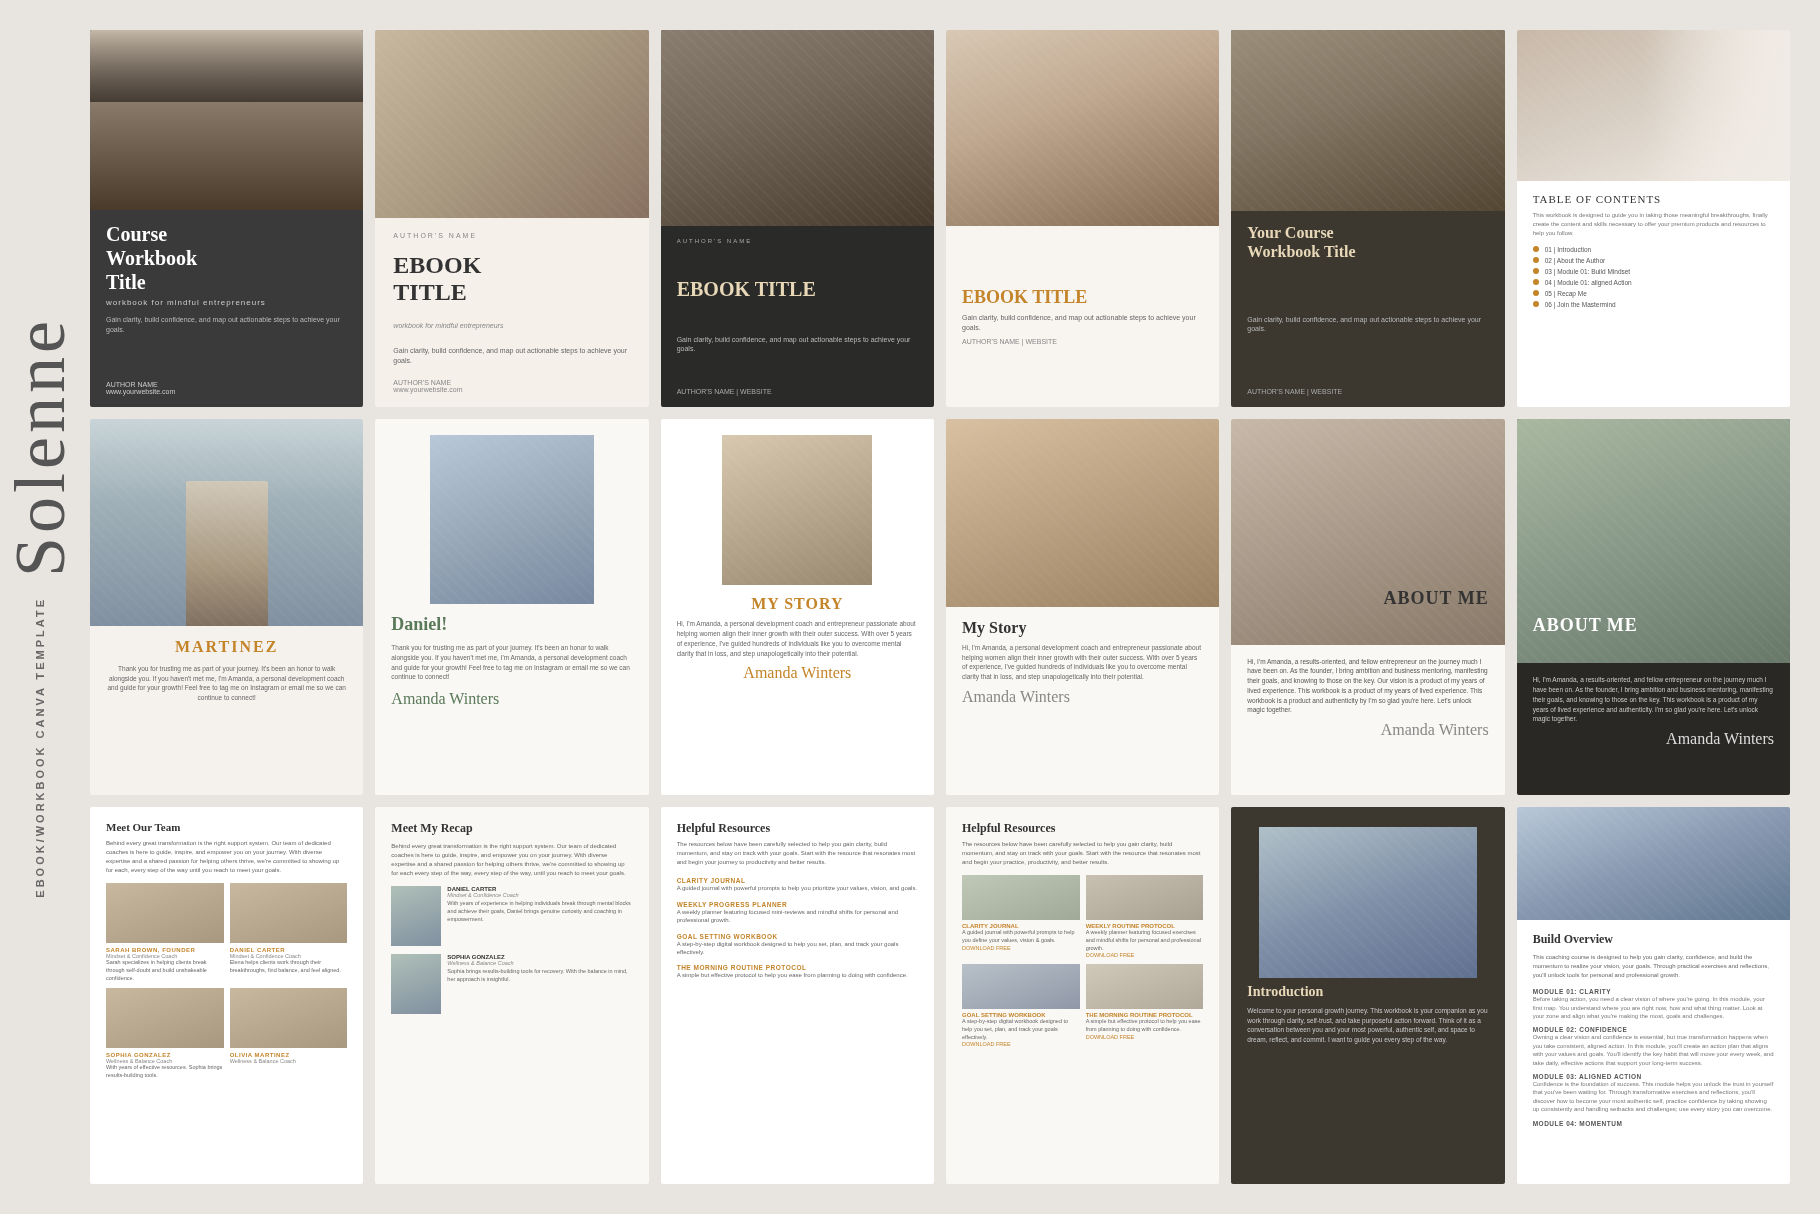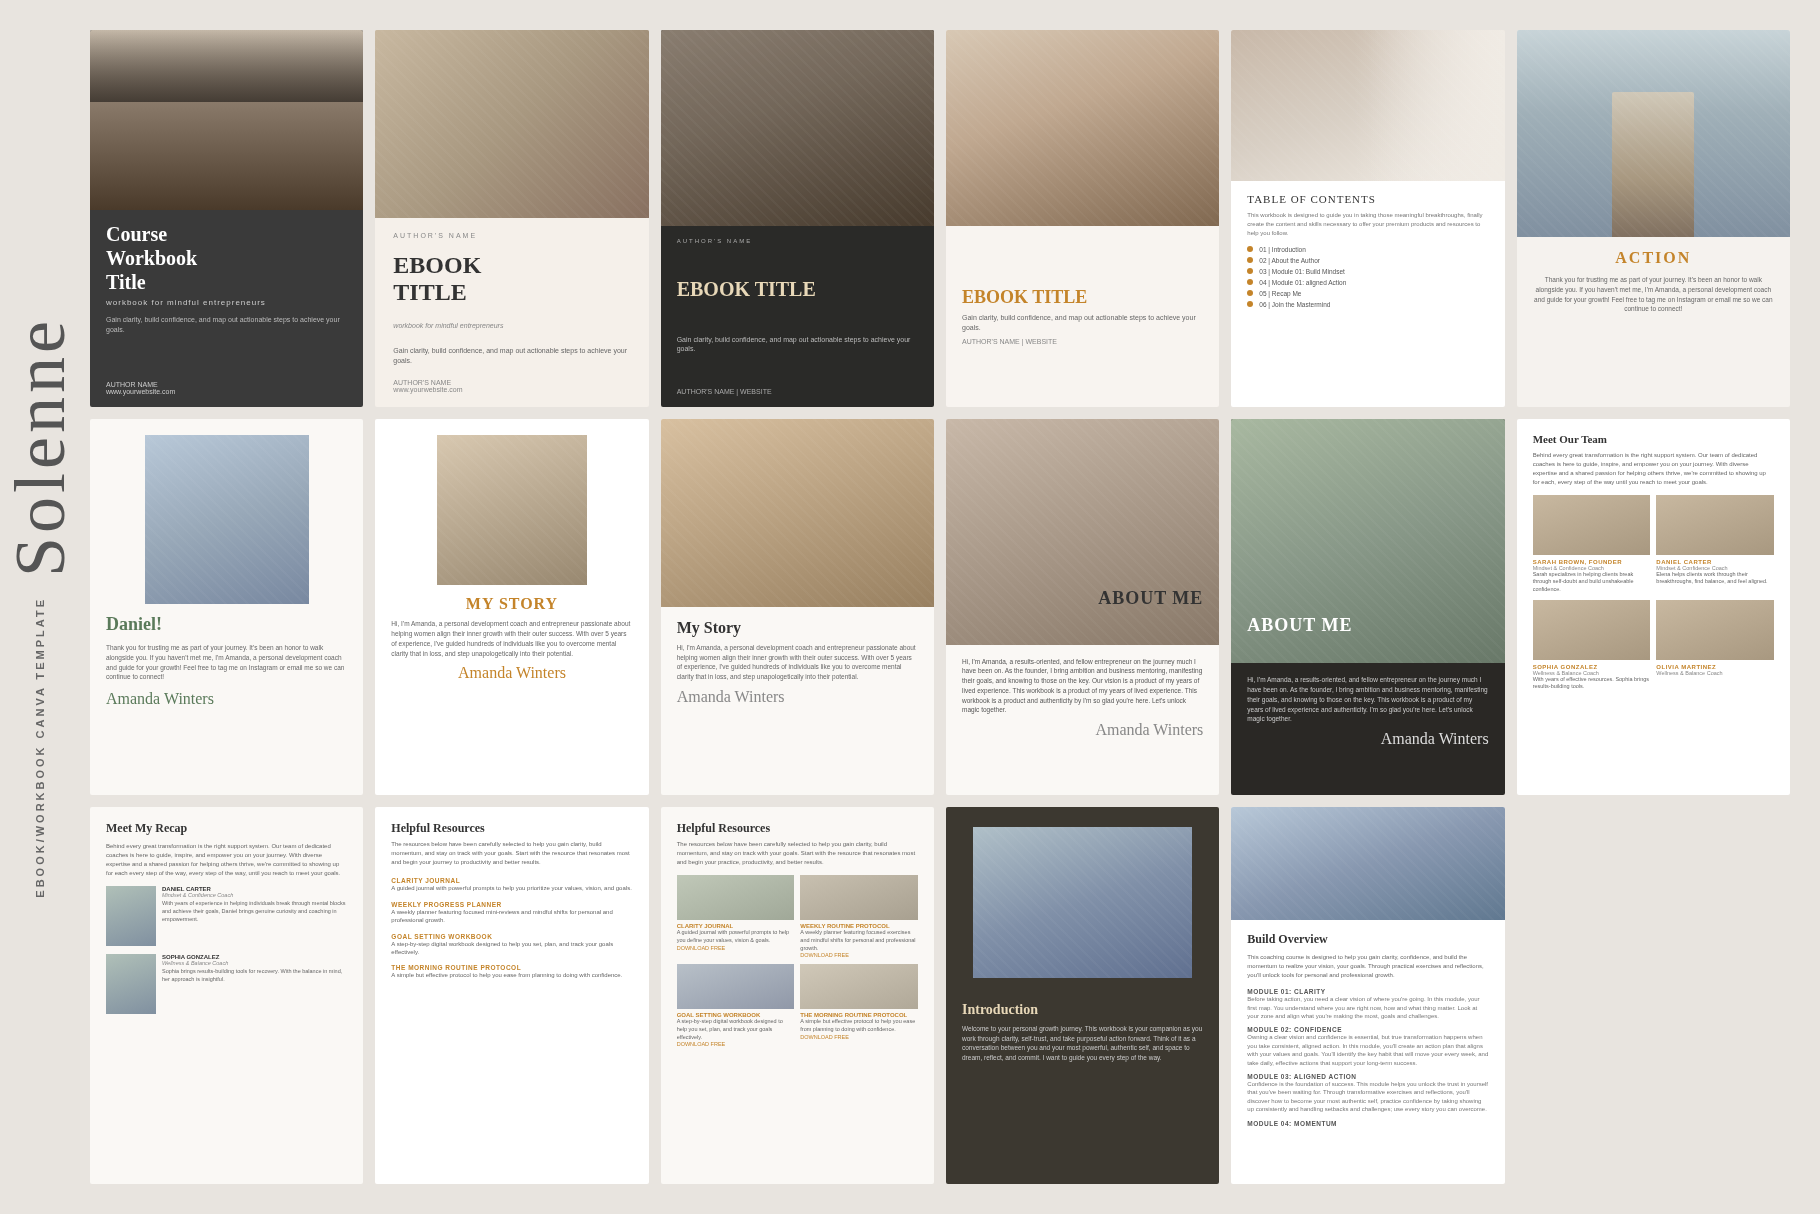--- a/index.html
+++ b/index.html
@@ -754,21 +754,21 @@
       color: #c4842a;
       font-family: Arial, sans-serif;
     }
 
     
     .card-17 {
       background: #3c3830;
       color: #fff;
     }
     .card-17 .card-content {
-      padding: 24px 16px;
+      padding: 6px 16px;
       flex: 1;
     }
     .card-17 .intro-title {
       font-size: 14px;
       font-weight: bold;
       color: #e8d8b8;
       margin-bottom: 6px;
     }
     .card-17 .intro-text {
       font-size: 6.5px;
@@ -884,20 +884,28 @@
 
     <div class="card card-4">
       <div class="card-photo photo-placeholder nature-bg-3"></div>
       <div class="card-content">
         <div class="main-title">EBOOK TITLE</div>
         <div class="desc-text">Gain clarity, build confidence, and map out actionable steps to achieve your goals.</div>
         <div class="author-block">AUTHOR'S NAME | WEBSITE</div>
       </div>
     </div>
 
+    <div class="card card-5">
+      <div class="card-photo photo-placeholder nature-bg-3"></div>
+      <div class="card-content">
+        <div class="main-title">Your Course<br>Workbook Title</div>
+        <div class="desc-text">Gain clarity, build confidence, and map out actionable steps to achieve your goals.</div>
+        <div class="author-block">AUTHOR'S NAME | WEBSITE</div>
+      </div>
+    </div>
 
     <div class="card card-6">
       <div class="card-photo photo-placeholder" style="background: linear-gradient(160deg, #c8b8a8 0%, #d8cfc4 50%, #f0ebe4 100%);">
         <div style="position:absolute;right:0;top:0;bottom:0;width:55%;background:linear-gradient(to right, transparent, #f0ebe4);"></div>
       </div>
       <div class="card-content">
         <div class="toc-title">TABLE OF CONTENTS</div>
         <div class="toc-desc">This workbook is designed to guide you in taking those meaningful breakthroughs, finally create the content and skills necessary to offer your premium products and resources to help you follow.</div>
         <div>
           <div class="toc-item">
@@ -926,21 +934,21 @@
             </div>
         </div>
       </div>
     </div>
 
     <div class="card card-7">
       <div class="card-photo photo-beach photo-placeholder">
         <div class="card-photo photo-person"></div>
       </div>
       <div class="card-content">
-        <div class="welcome-title">ACTION</div>
+        <div class="welcome-title">MARTINEZ</div>
         <div class="welcome-text">Thank you for trusting me as part of your journey. It's been an honor to walk alongside you. If you haven't met me, I'm Amanda, a personal development coach and guide for your growth! Feel free to tag me on Instagram or email me so we can continue to connect!</div>
       </div>
     </div>
 
     <div class="card card-8">
       <div style="width:60%;height:45%;margin:16px auto 0;background:linear-gradient(160deg,#b8c8d8 0%,#98a8b8 50%,#7888a0 100%);position:relative;" class="photo-placeholder"></div>
       <div class="card-content">
         <div class="welcome-title">Daniel!</div>
         <div class="welcome-text">Thank you for trusting me as part of your journey. It's been an honor to walk alongside you. If you haven't met me, I'm Amanda, a personal development coach and guide for your growth! Feel free to tag me on Instagram or email me so we can continue to connect!</div>
         <div class="signature">Amanda Winters</div>

